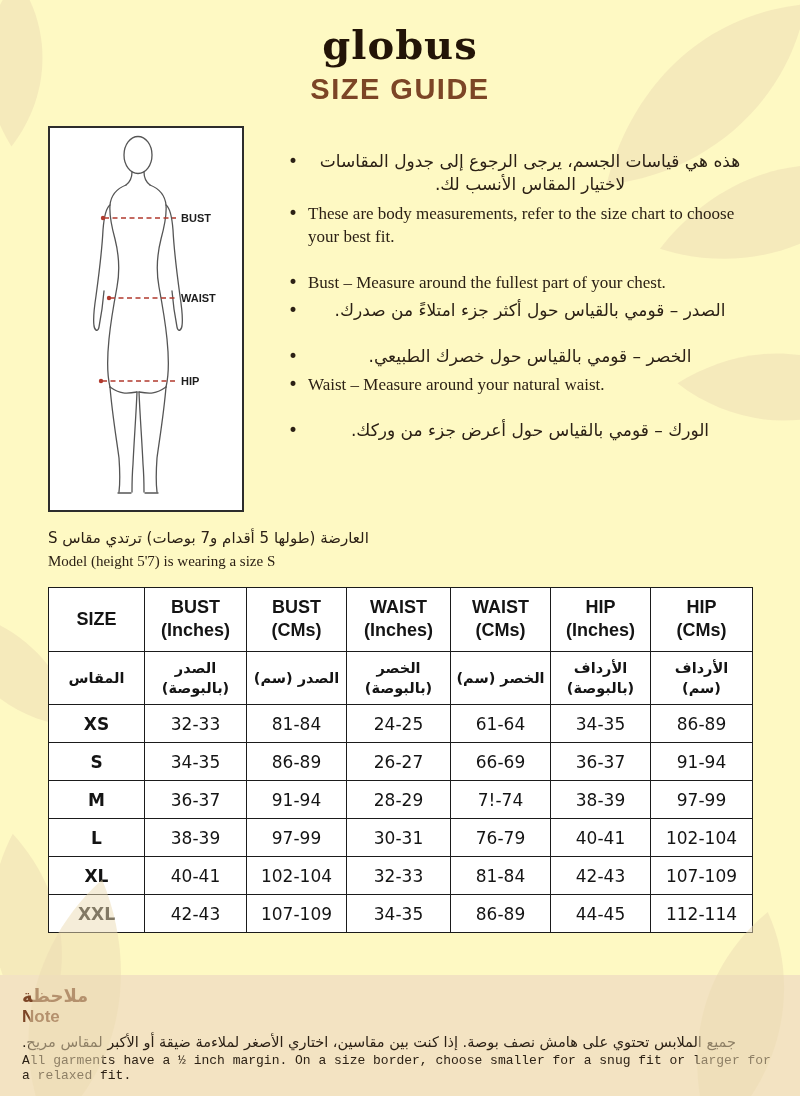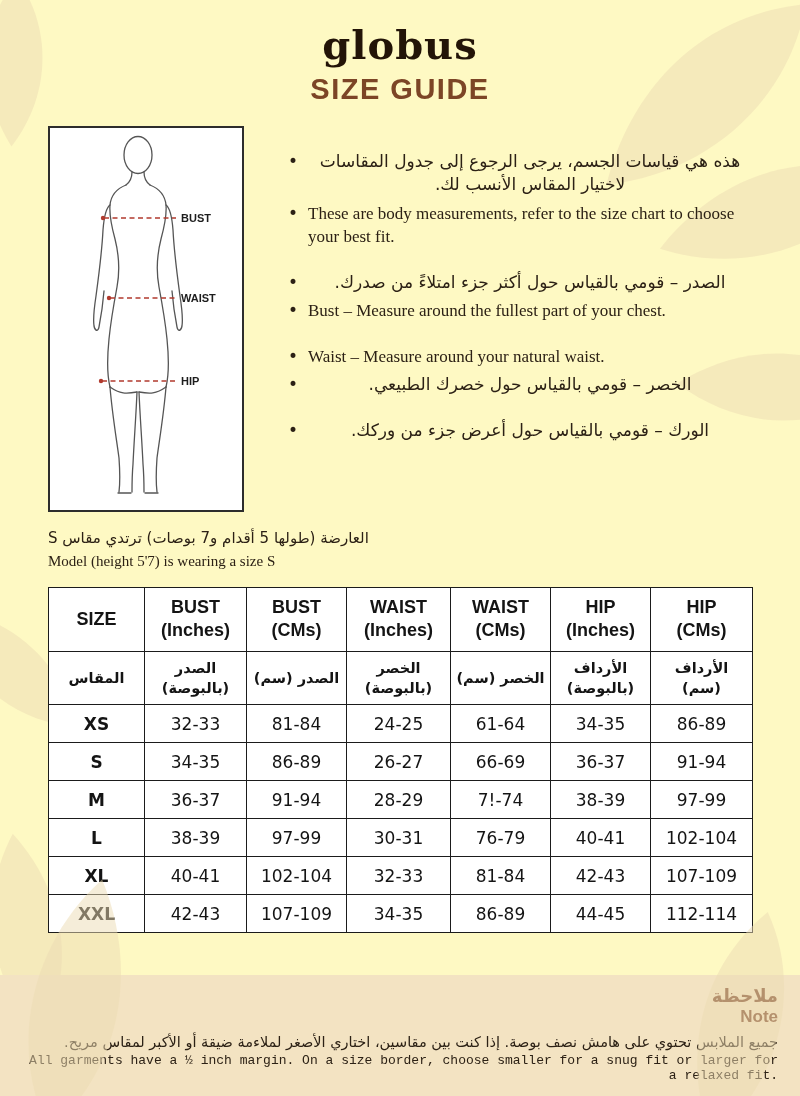--- a/index.html
+++ b/index.html
@@ -64,21 +64,21 @@
   }
   .size-chart thead .hdr-ar th {
     direction:rtl; font-size:14.5px; font-weight:bold;
     padding:6px 2px; white-space:pre-line; line-height:1.4;
   }
   .size-chart tbody th { font-size:17px; font-weight:bold; padding:8.5px 2px; }
   .size-chart tbody td { font-size:17px; padding:8.5px 2px; }
 
   .note {
     position:absolute; z-index:1; left:0; right:0; bottom:0;
-    background:#f3e3c2; text-align:right; padding:10px 22px 13px;
+    background:#f3e3c2; text-align:left; padding:10px 22px 13px;
   }
   .note .t-ar { direction:rtl; color:#7c4526; font-weight:bold; font-size:18px; }
   .note .t-en { color:#7c4526; font-weight:bold; font-size:17px; margin-top:1px; font-family:"Liberation Sans", sans-serif; }
   .note .b-ar { direction:rtl; font-size:14.5px; margin-top:7px; color:#2c2115; }
   .note .b-en { font-family:Liberation Mono, monospace; font-size:13px; margin-top:3px; color:#2c2115; }
 </style>
 </head>
 <body>
 
 <div class="page">
@@ -152,32 +152,32 @@
       <div class="bullet-group">
         <div class="bullet">
             <span class="txt ar" dir="rtl" lang="ar">هذه هي قياسات الجسم، يرجى الرجوع إلى جدول المقاسات لاختيار المقاس الأنسب لك.</span>
           </div>
         <div class="bullet">
             <span class="txt en">These are body measurements, refer to the size chart to choose your best fit.</span>
           </div>
       </div>
       <div class="bullet-group">
         <div class="bullet">
+            <span class="txt en">Bust – Measure around the fullest part of your chest.</span>
+          </div>
+        <div class="bullet">
             <span class="txt ar" dir="rtl" lang="ar">الصدر – قومي بالقياس حول أكثر جزء امتلاءً من صدرك.</span>
           </div>
-        <div class="bullet">
-            <span class="txt en">Bust – Measure around the fullest part of your chest.</span>
-          </div>
-      </div>
-      <div class="bullet-group">
+      </div>
+      <div class="bullet-group">
+        <div class="bullet">
+            <span class="txt ar" dir="rtl" lang="ar">الخصر – قومي بالقياس حول خصرك الطبيعي.</span>
+          </div>
         <div class="bullet">
             <span class="txt en">Waist – Measure around your natural waist.</span>
-          </div>
-        <div class="bullet">
-            <span class="txt ar" dir="rtl" lang="ar">الخصر – قومي بالقياس حول خصرك الطبيعي.</span>
           </div>
       </div>
       <div class="bullet-group">
         <div class="bullet">
             <span class="txt ar" dir="rtl" lang="ar">الورك – قومي بالقياس حول أعرض جزء من وركك.</span>
           </div>
       </div>
     </div>
   </div>
 

